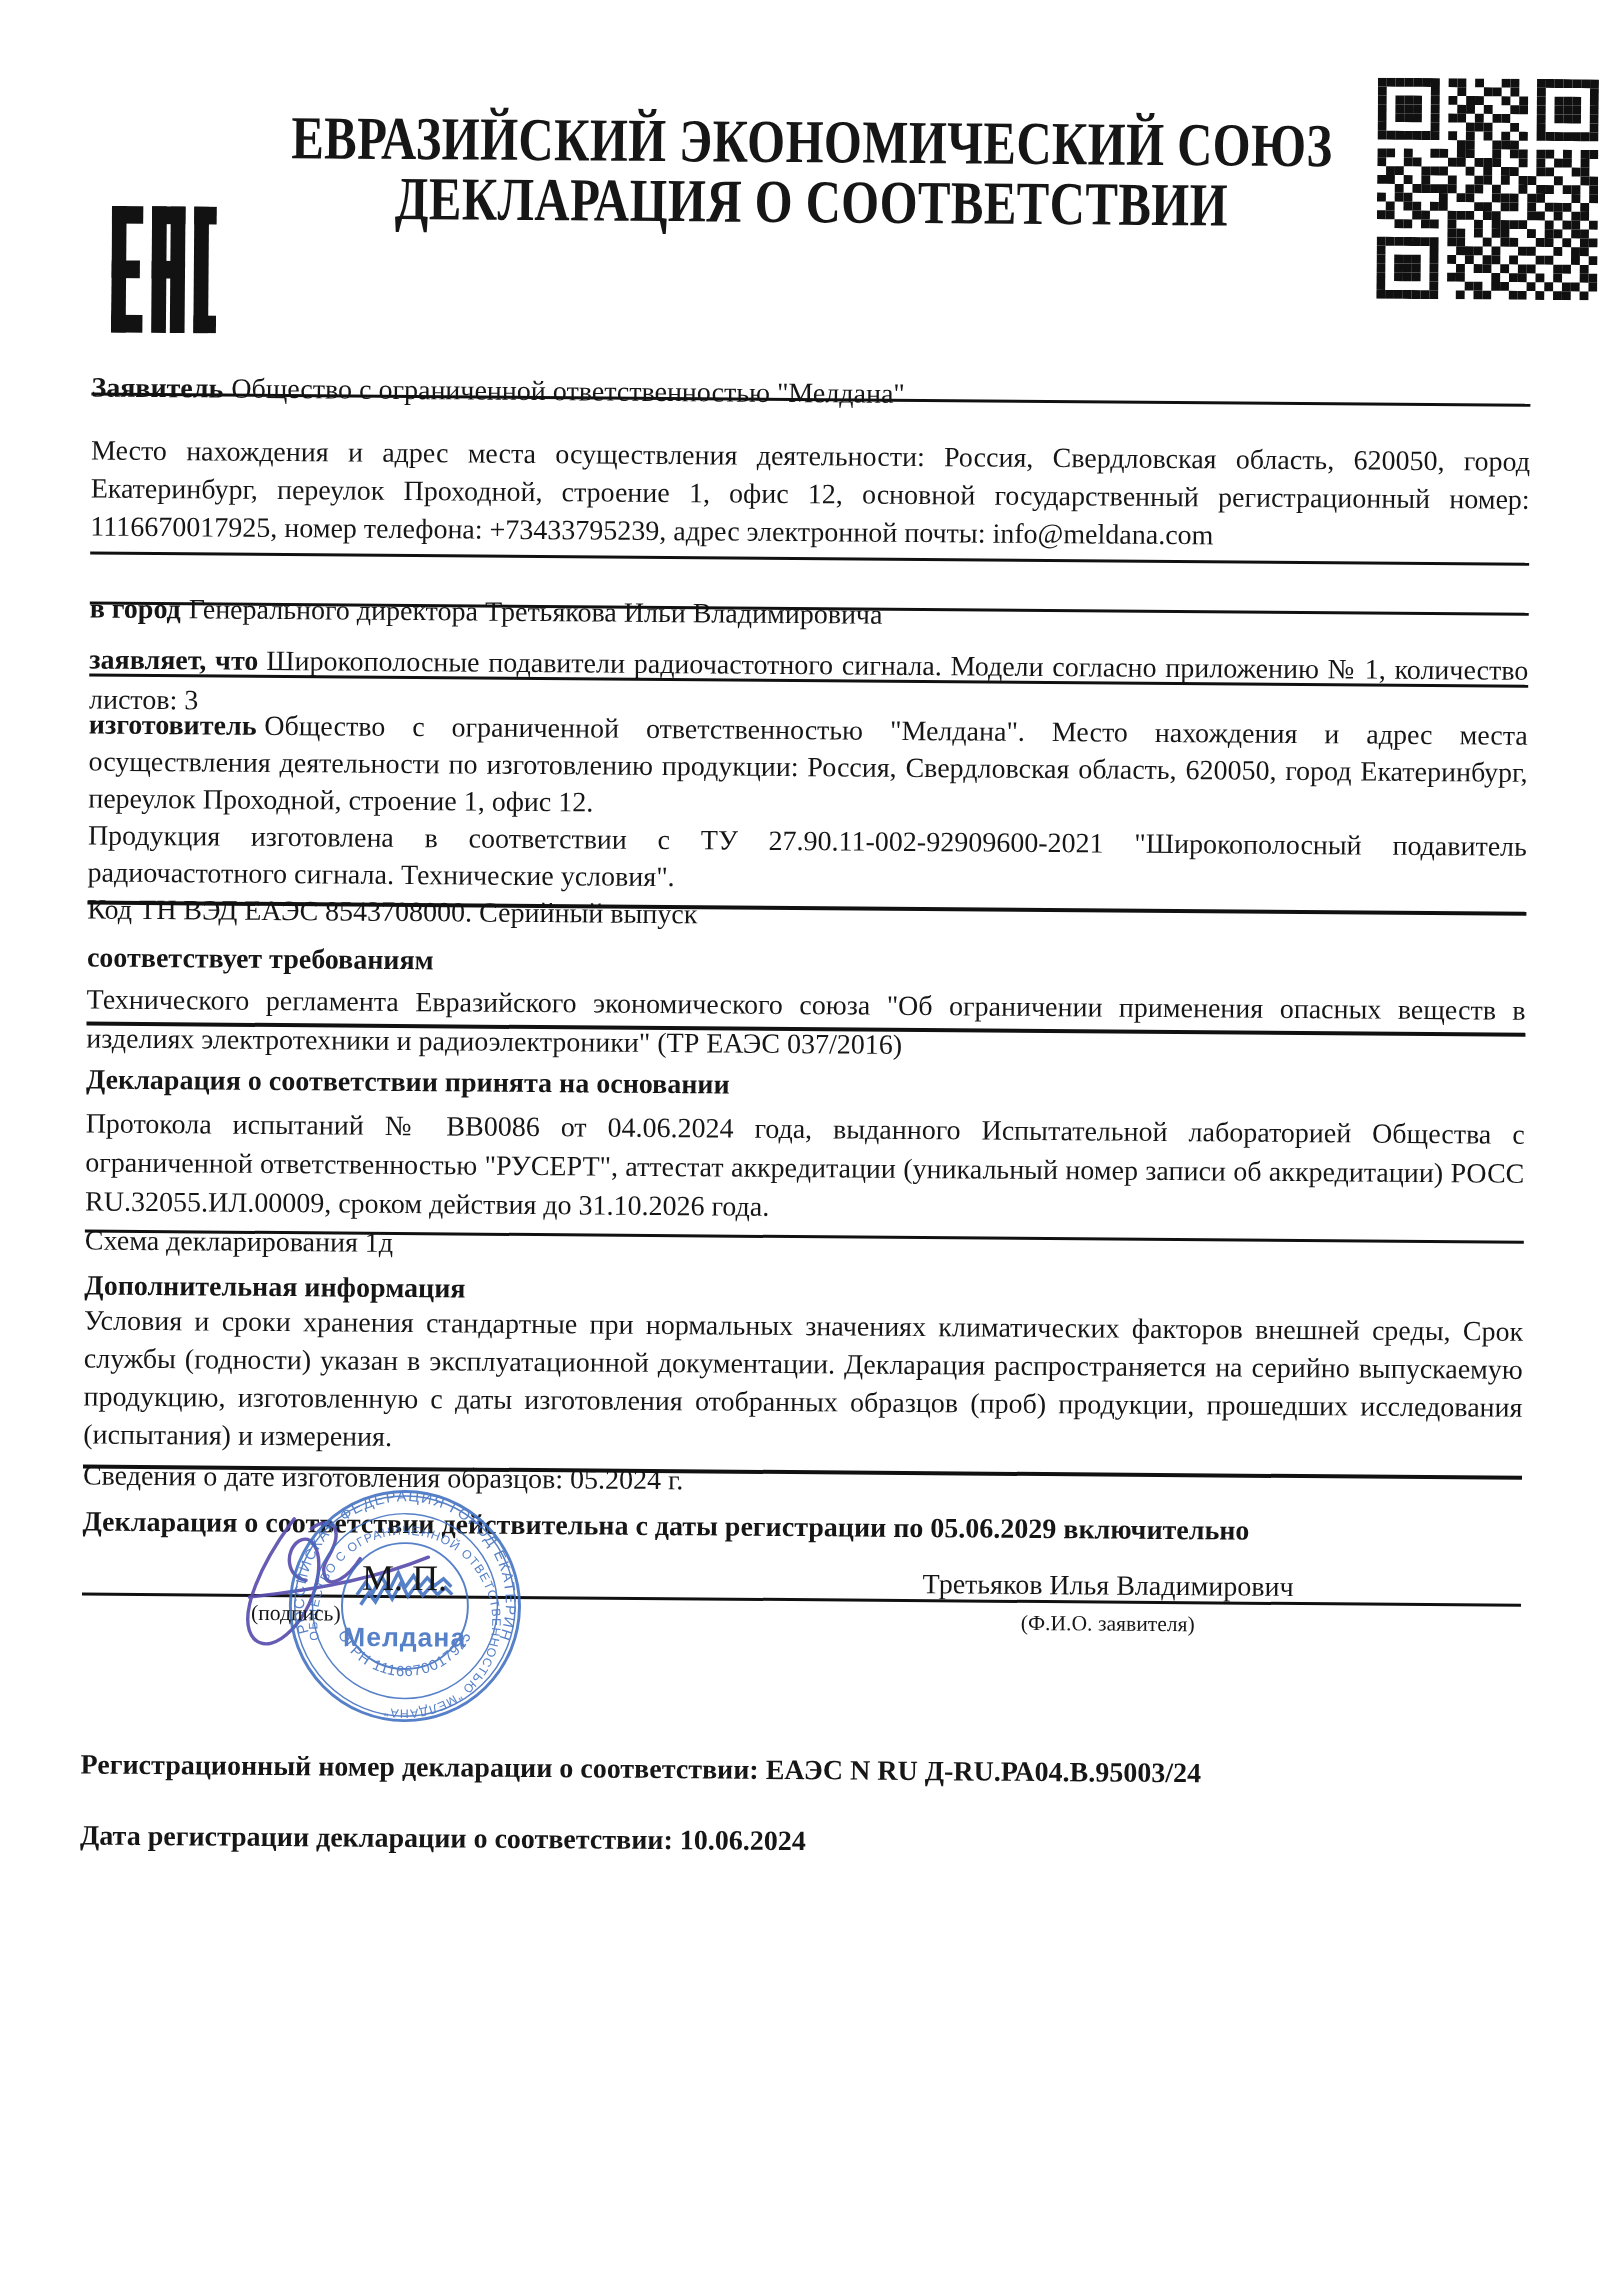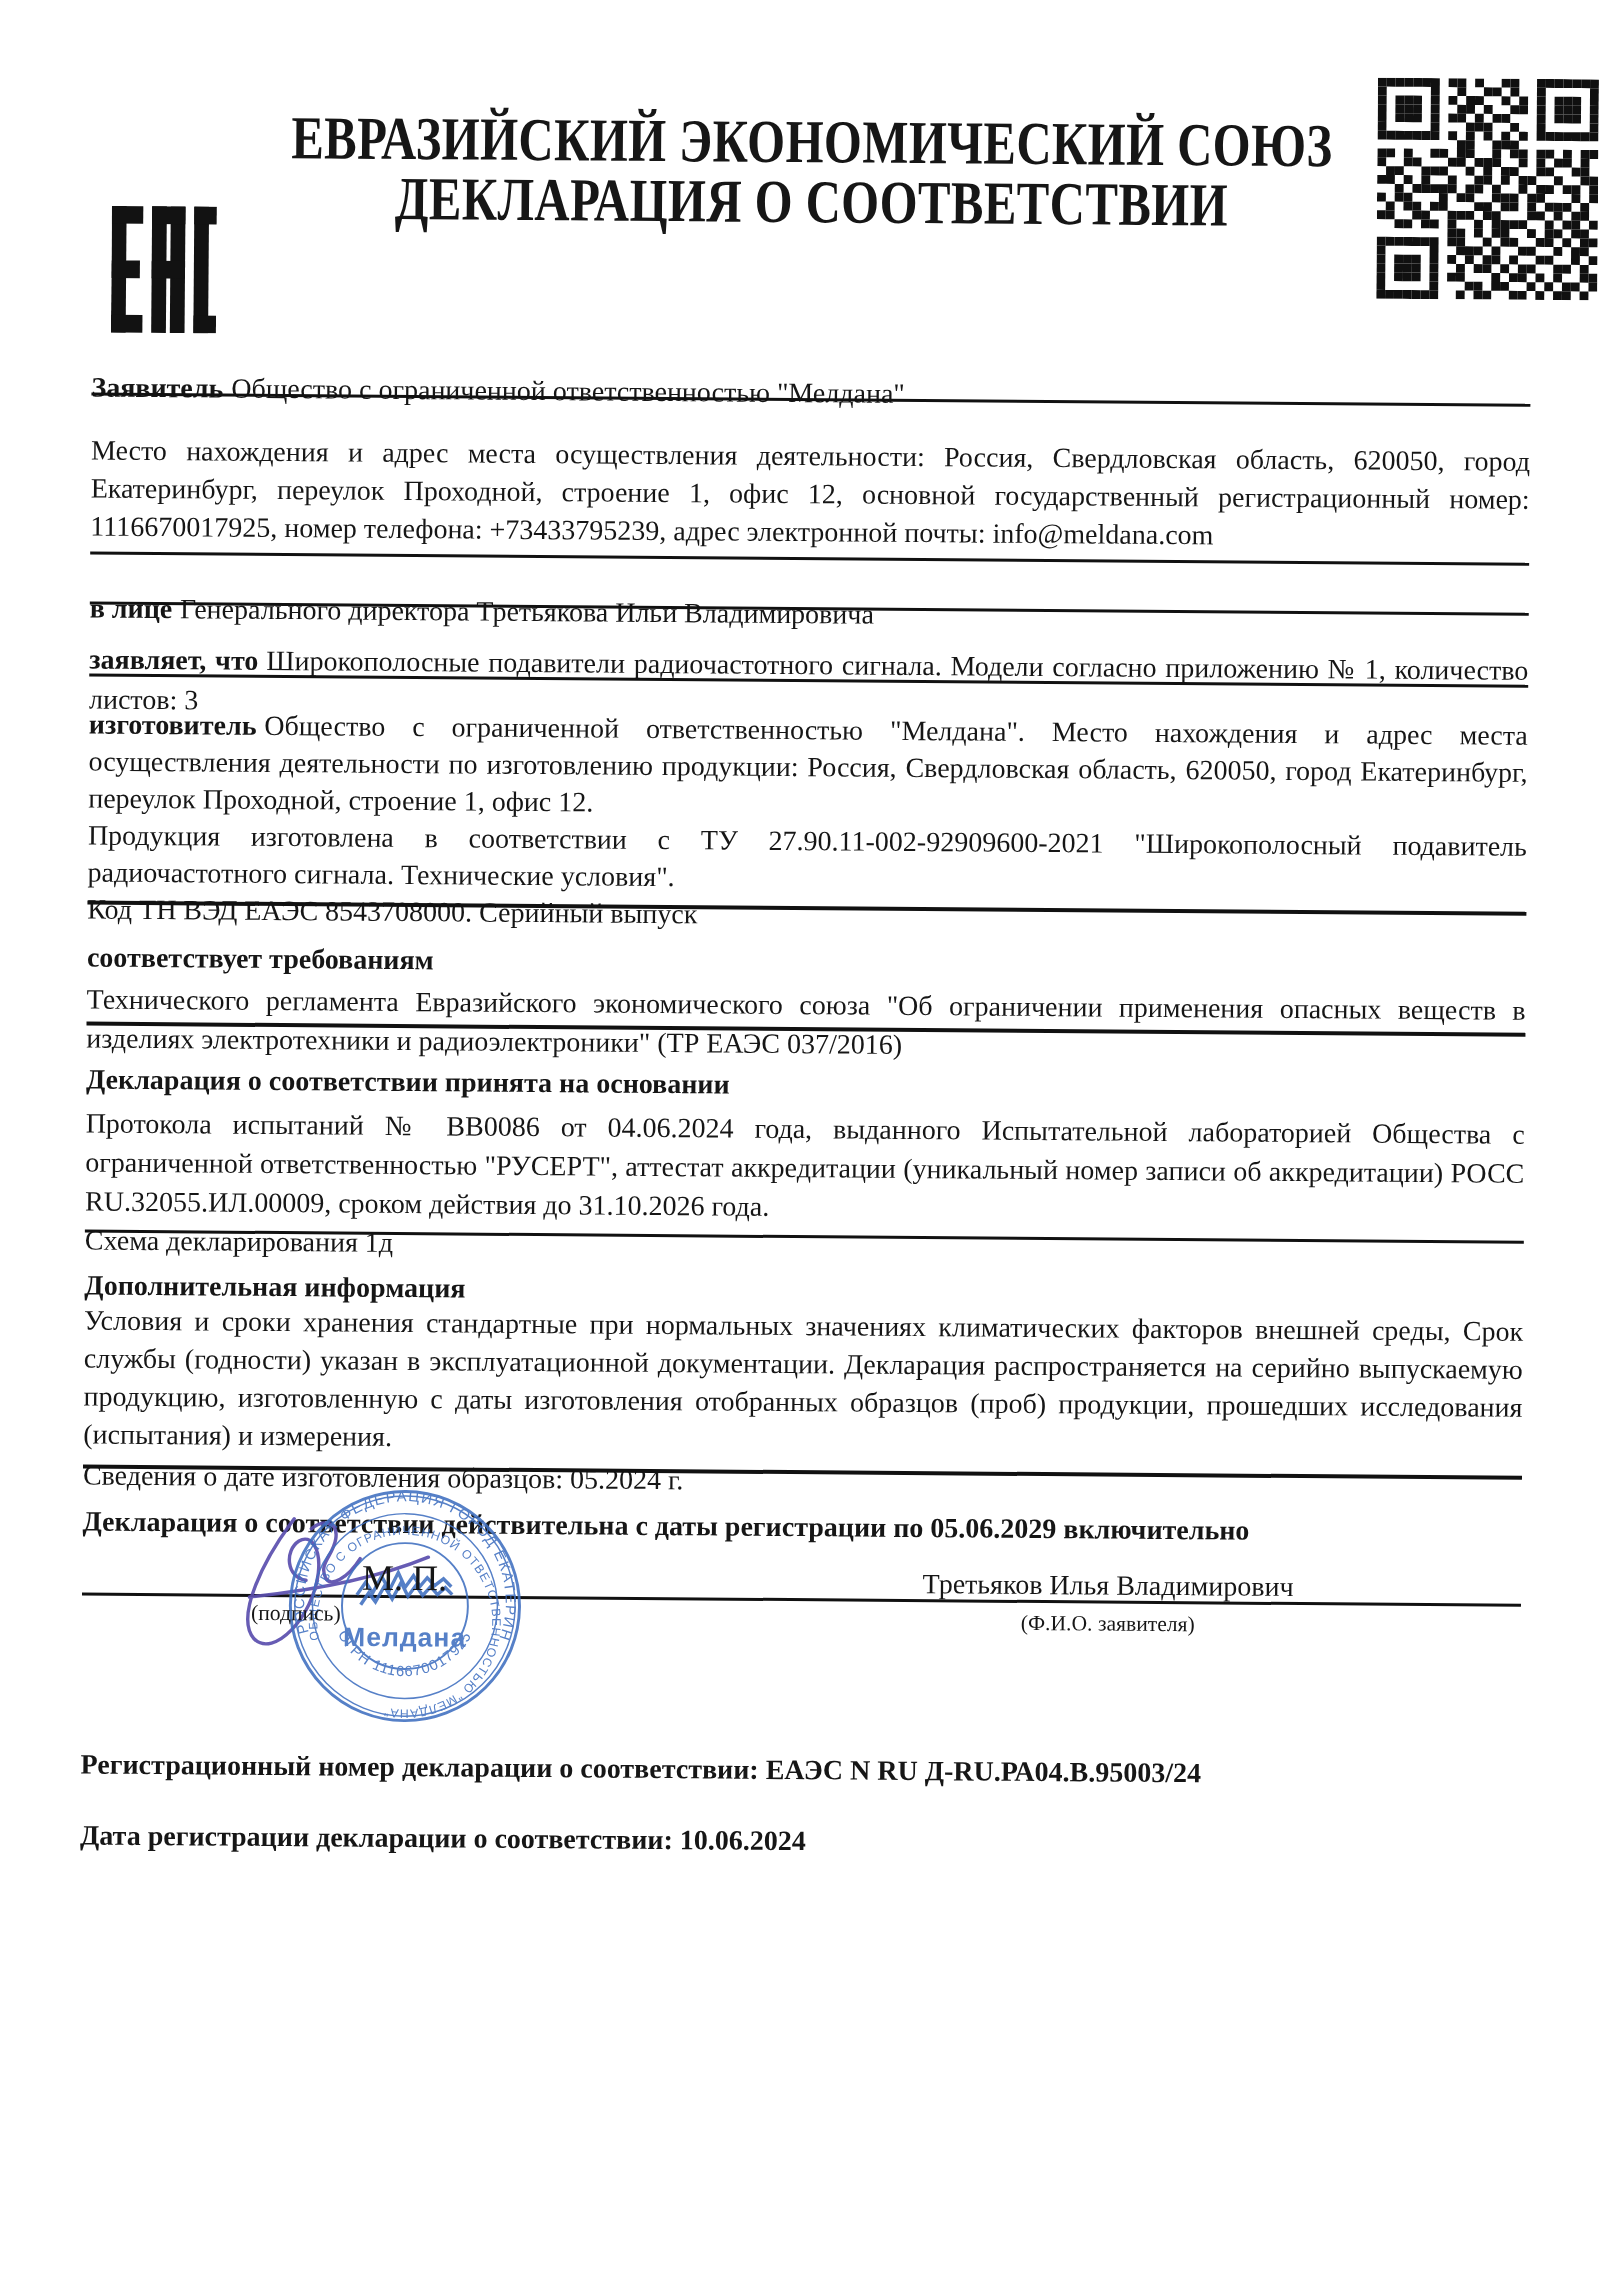--- a/index.html
+++ b/index.html
@@ -400,21 +400,21 @@
 
   <p class="abs para body-text oneline" style="top:340px;">
     <b class="lbl">Заявитель</b><span>Общество с ограниченной ответственностью "Мелдана"</span>
   </p>
   <div class="abs rule" style="top:393px;height:2.9px;"></div>
 
   <p class="abs para body-text" style="top:404px;line-height:38px;">Место нахождения и адрес места осуществления деятельности: Россия, Свердловская область, 620050, город Екатеринбург, переулок Проходной, строение 1, офис 12, основной государственный регистрационный номер: 1116670017925, номер телефона: +73433795239, адрес электронной почты: info@meldana.com</p>
   <div class="abs rule" style="top:552px;height:2.9px;"></div>
 
   <p class="abs para body-text oneline" style="top:561px;">
-    <b class="lbl">в лице</b><span>Генерального директора Третьякова Ильи Владимировича</span>
+    <b class="lbl">в город</b><span>Генерального директора Третьякова Ильи Владимировича</span>
   </p>
   <div class="abs rule" style="top:602px;height:2.9px;"></div>
 
   <p class="abs para body-text" style="top:612px;line-height:40px;">
     <b class="lbl">заявляет, что</b><span>Широкополосные подавители радиочастотного сигнала.  Модели согласно приложению № 1, количество листов: 3</span>
   </p>
   <div class="abs rule" style="top:674px;height:2.9px;"></div>
 
   <p class="abs para body-text" style="top:678px;line-height:37px;">
     <b class="lbl">изготовитель</b><span>Общество с ограниченной ответственностью "Мелдана". Место нахождения и адрес места осуществления деятельности по изготовлению продукции: Россия, Свердловская область, 620050, город Екатеринбург, переулок Проходной, строение 1, офис 12.</span>

